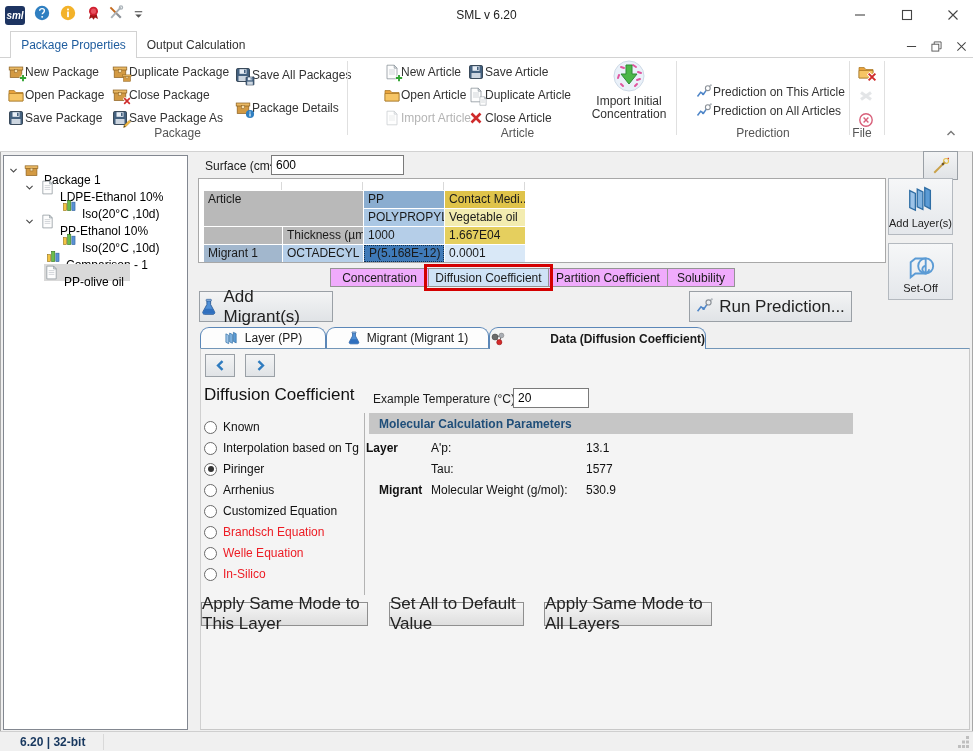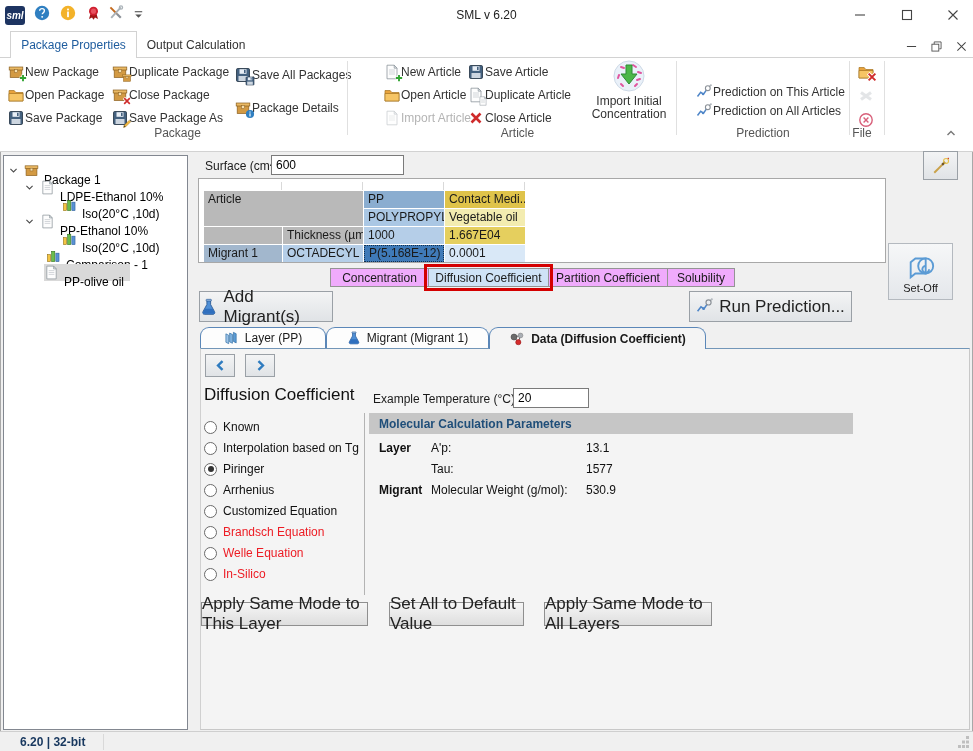--- a/index.html
+++ b/index.html
@@ -74,21 +74,21 @@
 
   
   .btn{position:absolute;border:1px solid #9aa0a6;background:linear-gradient(#f3f4f5,#e0e3e6);box-sizing:border-box;
        display:flex;align-items:center;justify-content:center;gap:6px;font-size:17px;color:#222;}
   .sidebtn{flex-direction:column;gap:2px;font-size:11px;background:linear-gradient(#f6f7f8,#e4e7eb);border:1px solid #b4b9bf;}
   .abtn{border:1px solid #8f8f8f;background:linear-gradient(#f6f6f6,#dedede);}
 
   
   .dtab{position:absolute;top:327px;height:21px;border:1px solid #5b87b8;border-bottom:none;border-radius:9px 9px 0 0;background:#fdfdfd;
         box-sizing:border-box;display:flex;align-items:center;justify-content:center;gap:6px;font-size:12px;z-index:1;}
-  .dtab.active{height:22px;background:#f4f4f4;font-weight:bold;z-index:3;}
+  .dtab.active{height:22px;background:#f4f4f4;font-weight:bold;z-index:3;justify-content:space-between;}
   .formpanel{position:absolute;left:200px;top:348px;width:770px;height:382px;background:#f4f4f4;border-top:1px solid #7296b8;
         border-left:1px solid #d0d0d0;border-right:1px solid #c8c8c8;border-bottom:1px solid #c8c8c8;box-sizing:border-box;}
   .heading{position:absolute;font-size:17px;color:#111;}
   .radio-row{position:absolute;height:16px;display:flex;align-items:center;gap:6px;}
   .radio{width:13px;height:13px;border:1px solid #6a6a6a;border-radius:50%;background:#fff;box-sizing:border-box;position:relative;flex:none;}
   .radio.on:after{content:"";position:absolute;left:2.5px;top:2.5px;width:6px;height:6px;border-radius:50%;background:#333;}
   .rlbl{font-size:12px;color:#111;}
   .red .rlbl{color:#ed1c24;}
   .vline{position:absolute;width:1px;background:#b3b3b3;}
   .phdr{position:absolute;background:#c6c6c6;display:flex;align-items:center;padding-left:10px;box-sizing:border-box;
@@ -608,20 +608,26 @@
       <div class="cell c-sel" style="grid-row:5;grid-column:3">P(5.168E-12)</div>
       <div class="cell c-pale" style="grid-row:5;grid-column:4">0.0001</div>
     </div>
   </div>
 
   <div class="btn" style="left:923px;top:151px;width:35px;height:29px">
     <svg width="18" height="18">
         <use href="#s-wand"></use>
       </svg>
   </div>
+  <div class="btn sidebtn" style="left:888px;top:178px;width:65px;height:57px">
+    <svg width="30" height="30">
+        <use href="#s-layers"></use>
+      </svg>
+    <span>Add Layer(s)</span>
+  </div>
   <div class="btn sidebtn" style="left:888px;top:243px;width:65px;height:57px">
     <svg width="30" height="30">
         <use href="#s-roll"></use>
       </svg>
     <span>Set-Off</span>
   </div>
 
   <div class="ctab" style="left:330px;width:99px">
       <span>Concentration</span>
     </div>
@@ -713,21 +719,21 @@
         <span class="rlbl">Welle Equation</span>
     </div>
     <div class="radio-row red" style="left:3px;top:217px">
       <span class="radio"></span>
         <span class="rlbl">In-Silico</span>
     </div>
 
     <div class="vline" style="left:163px;top:64px;height:182px"></div>
 
     <div class="phdr" style="left:168px;top:64px;width:484px;height:21px">Molecular Calculation Parameters</div>
-    <div class="ptext bold" style="left:178px;top:92px">Layer</div>
+    <div class="ptext bold" style="left:165px;top:92px">Layer</div>
     <div class="ptext" style="left:230px;top:92px">A'p:</div>
     <div class="ptext" style="left:385px;top:92px">13.1</div>
     <div class="ptext" style="left:230px;top:113px">Tau:</div>
     <div class="ptext" style="left:385px;top:113px">1577</div>
     <div class="ptext bold" style="left:178px;top:134px">Migrant</div>
     <div class="ptext" style="left:230px;top:134px">Molecular Weight (g/mol):</div>
     <div class="ptext" style="left:385px;top:134px">530.9</div>
 
     <div class="btn abtn" style="left:0px;top:253px;width:167px;height:24px">
       <span>Apply Same Mode to This Layer</span>

